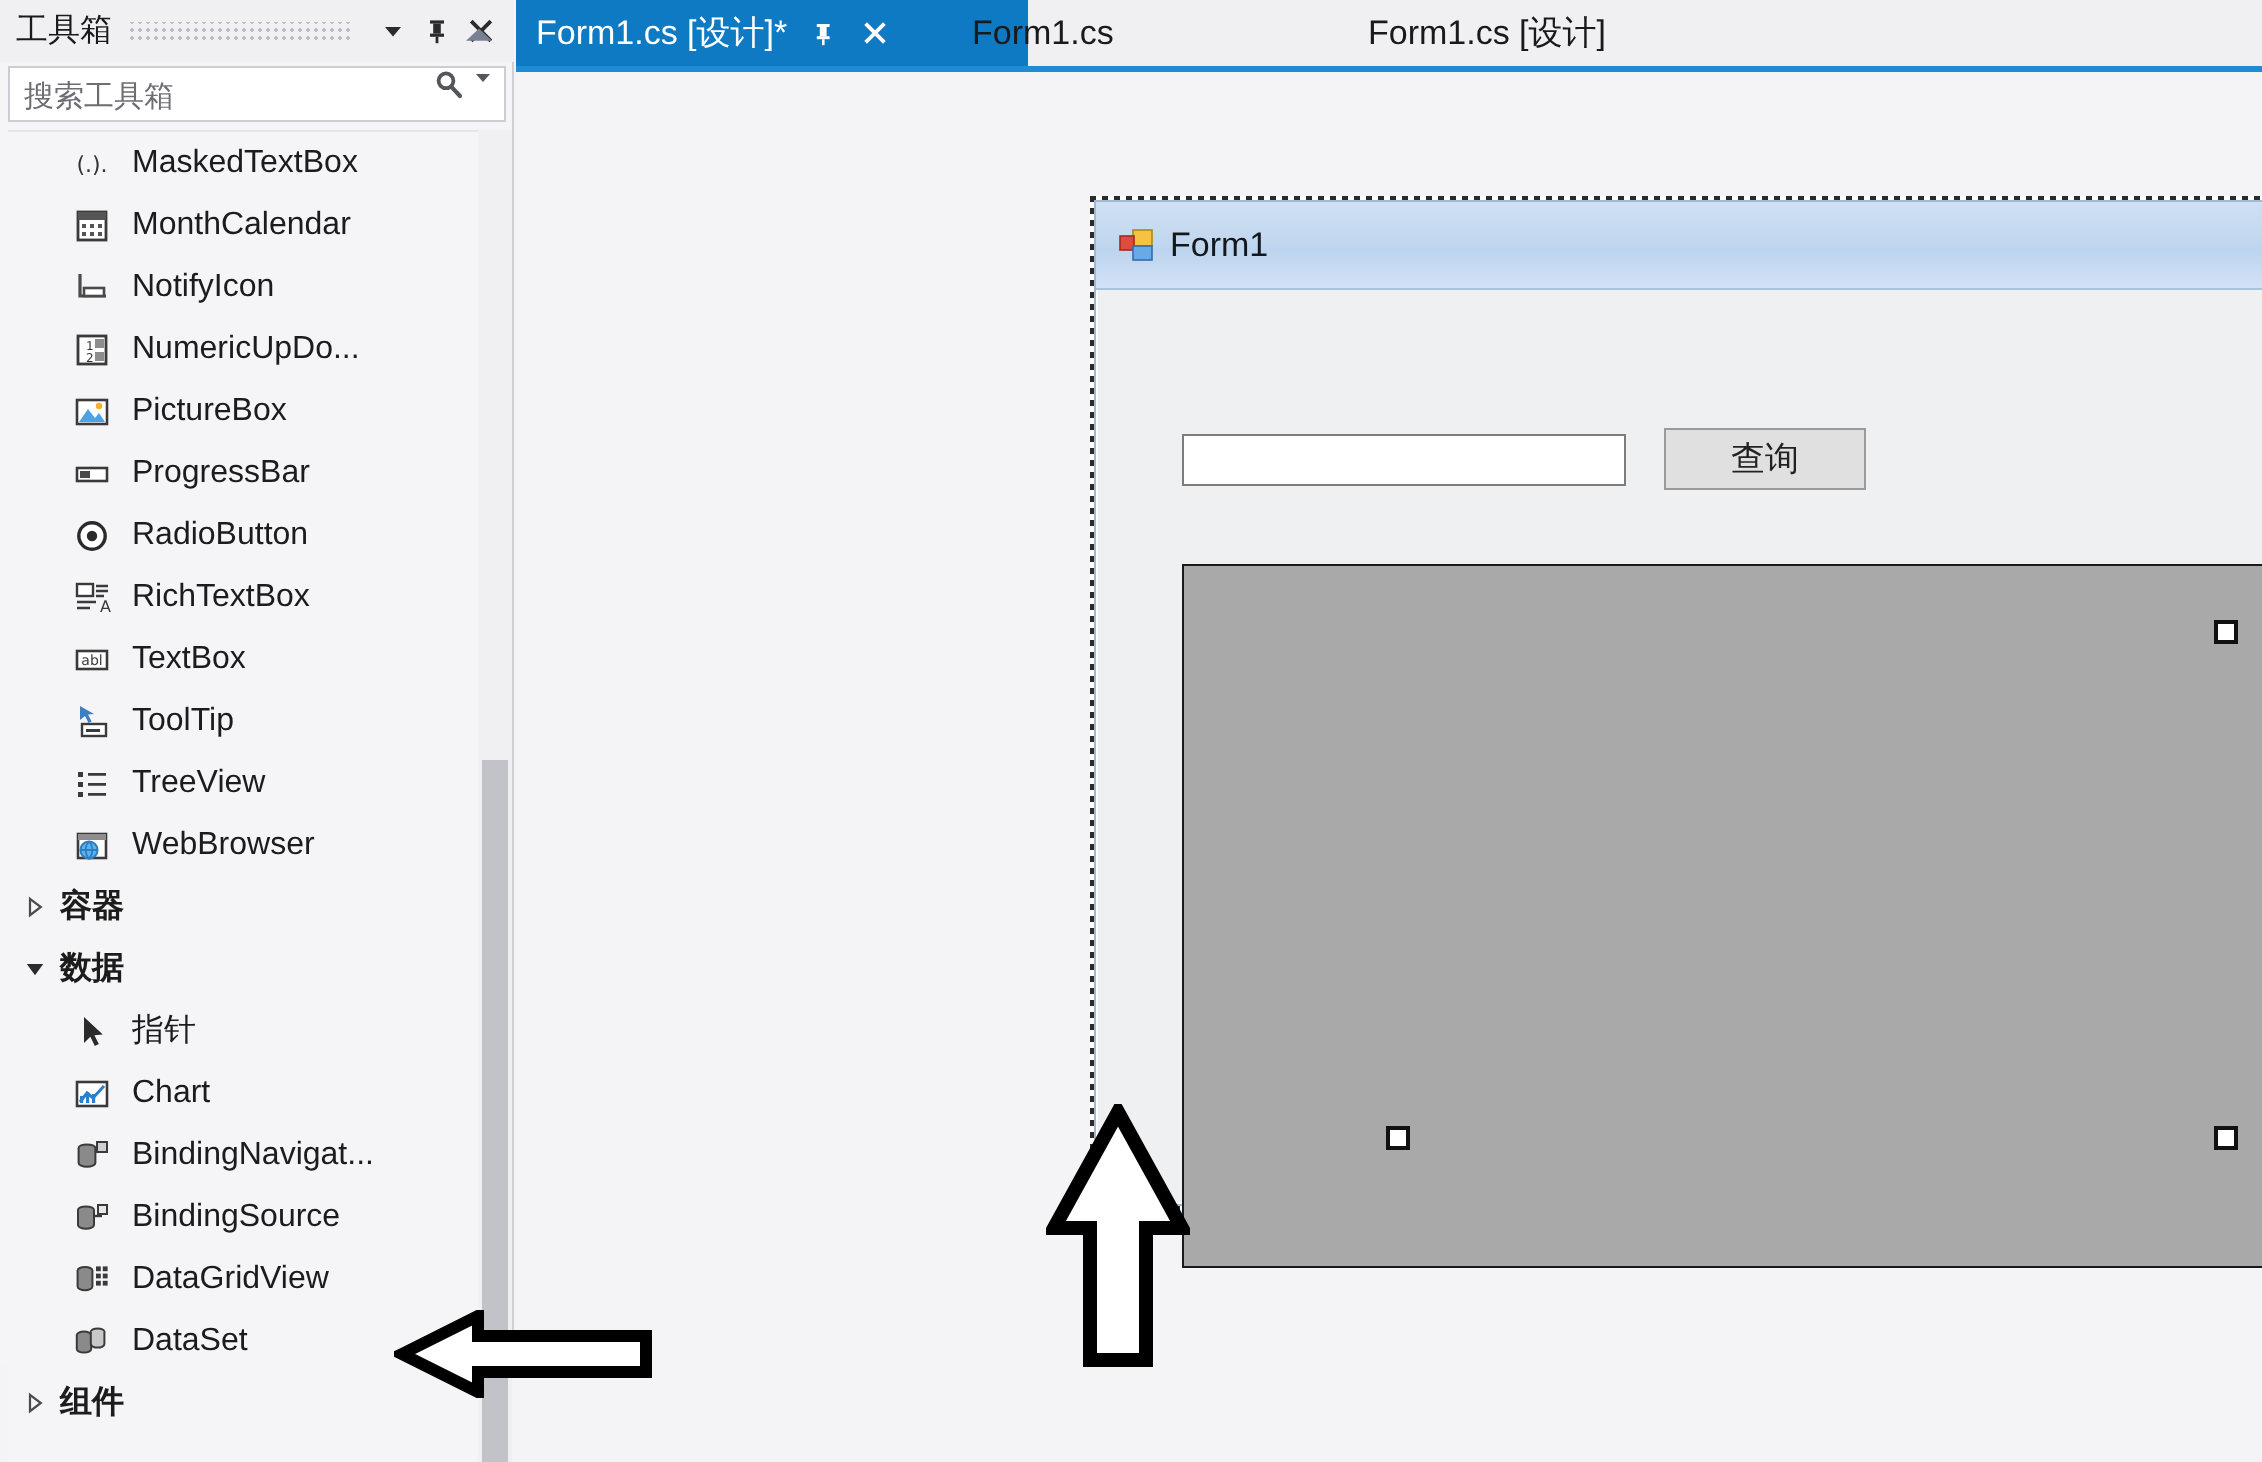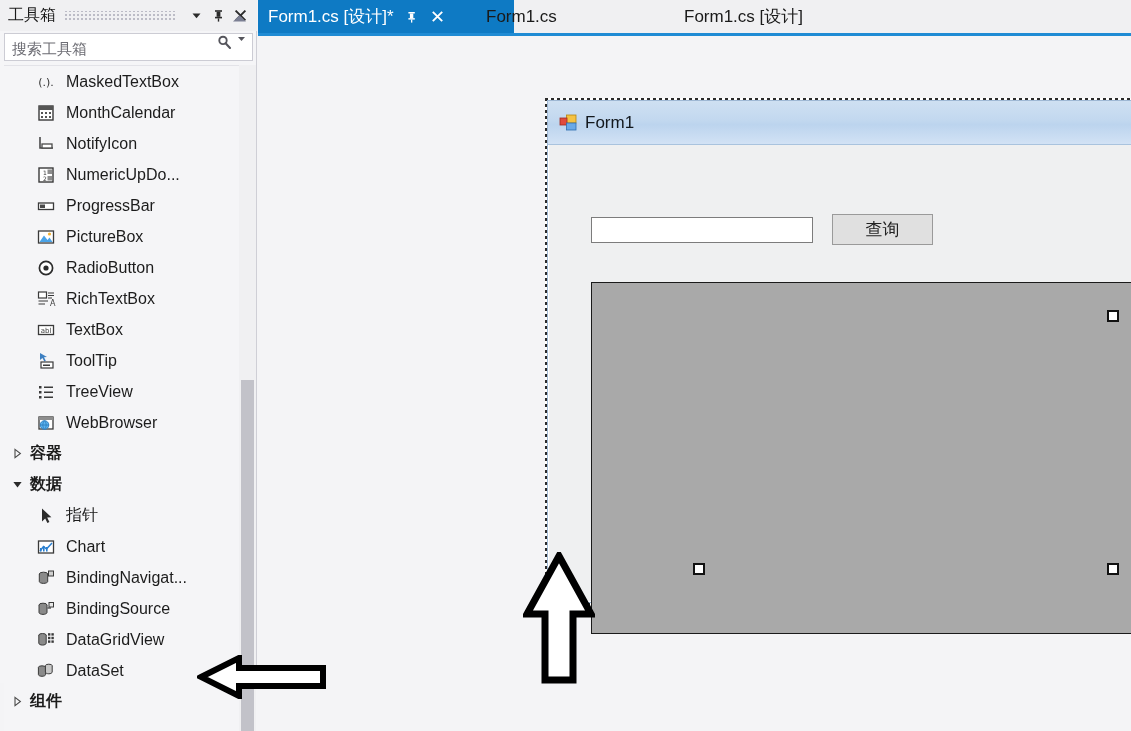--- a/index.html
+++ b/index.html
@@ -239,35 +239,35 @@
             <text x="7" y="16" font-size="6" fill="#333" font-family="DejaVu Sans">2</text>
             <rect x="11.5" y="4.5" width="4.5" height="4.5" fill="#8d8d8d"></rect>
             <rect x="11.5" y="11" width="4.5" height="4.5" fill="#8d8d8d"></rect>
           </svg>
         </span>
         <span class="lbl">NumericUpDo...</span>
       </div>
       <div class="tb-row item">
         <span class="ic">
           <svg width="20" height="20" viewBox="0 0 20 20">
-            <rect x="2.5" y="7" width="15" height="6.5" fill="#fff" stroke="#3a3a3a" stroke-width="1.3"></rect>
-            <rect x="4" y="8.5" width="5" height="3.5" fill="#4a4a4a"></rect>
-          </svg>
-        </span>
-        <span class="lbl">ProgressBar</span>
-      </div>
-      <div class="tb-row item">
-        <span class="ic">
-          <svg width="20" height="20" viewBox="0 0 20 20">
             <rect x="2.5" y="4" width="15" height="12" fill="#fff" stroke="#3a3a3a" stroke-width="1.3"></rect>
             <path d="M3.5 15 L8 8.5 L11.5 13 L13.5 10.5 L16.5 15 Z" fill="#4aa3e8"></path>
             <circle cx="13.5" cy="7" r="1.6" fill="#f2b134"></circle>
           </svg>
         </span>
         <span class="lbl">PictureBox</span>
+      </div>
+      <div class="tb-row item">
+        <span class="ic">
+          <svg width="20" height="20" viewBox="0 0 20 20">
+            <rect x="2.5" y="7" width="15" height="6.5" fill="#fff" stroke="#3a3a3a" stroke-width="1.3"></rect>
+            <rect x="4" y="8.5" width="5" height="3.5" fill="#4a4a4a"></rect>
+          </svg>
+        </span>
+        <span class="lbl">ProgressBar</span>
       </div>
       <div class="tb-row item">
         <span class="ic">
           <svg width="20" height="20" viewBox="0 0 20 20">
             <circle cx="10" cy="10" r="6.6" fill="#fff" stroke="#2b2b2b" stroke-width="1.7"></circle>
             <circle cx="10" cy="10" r="2.6" fill="#2b2b2b"></circle>
           </svg>
         </span>
         <span class="lbl">RadioButton</span>
       </div>

